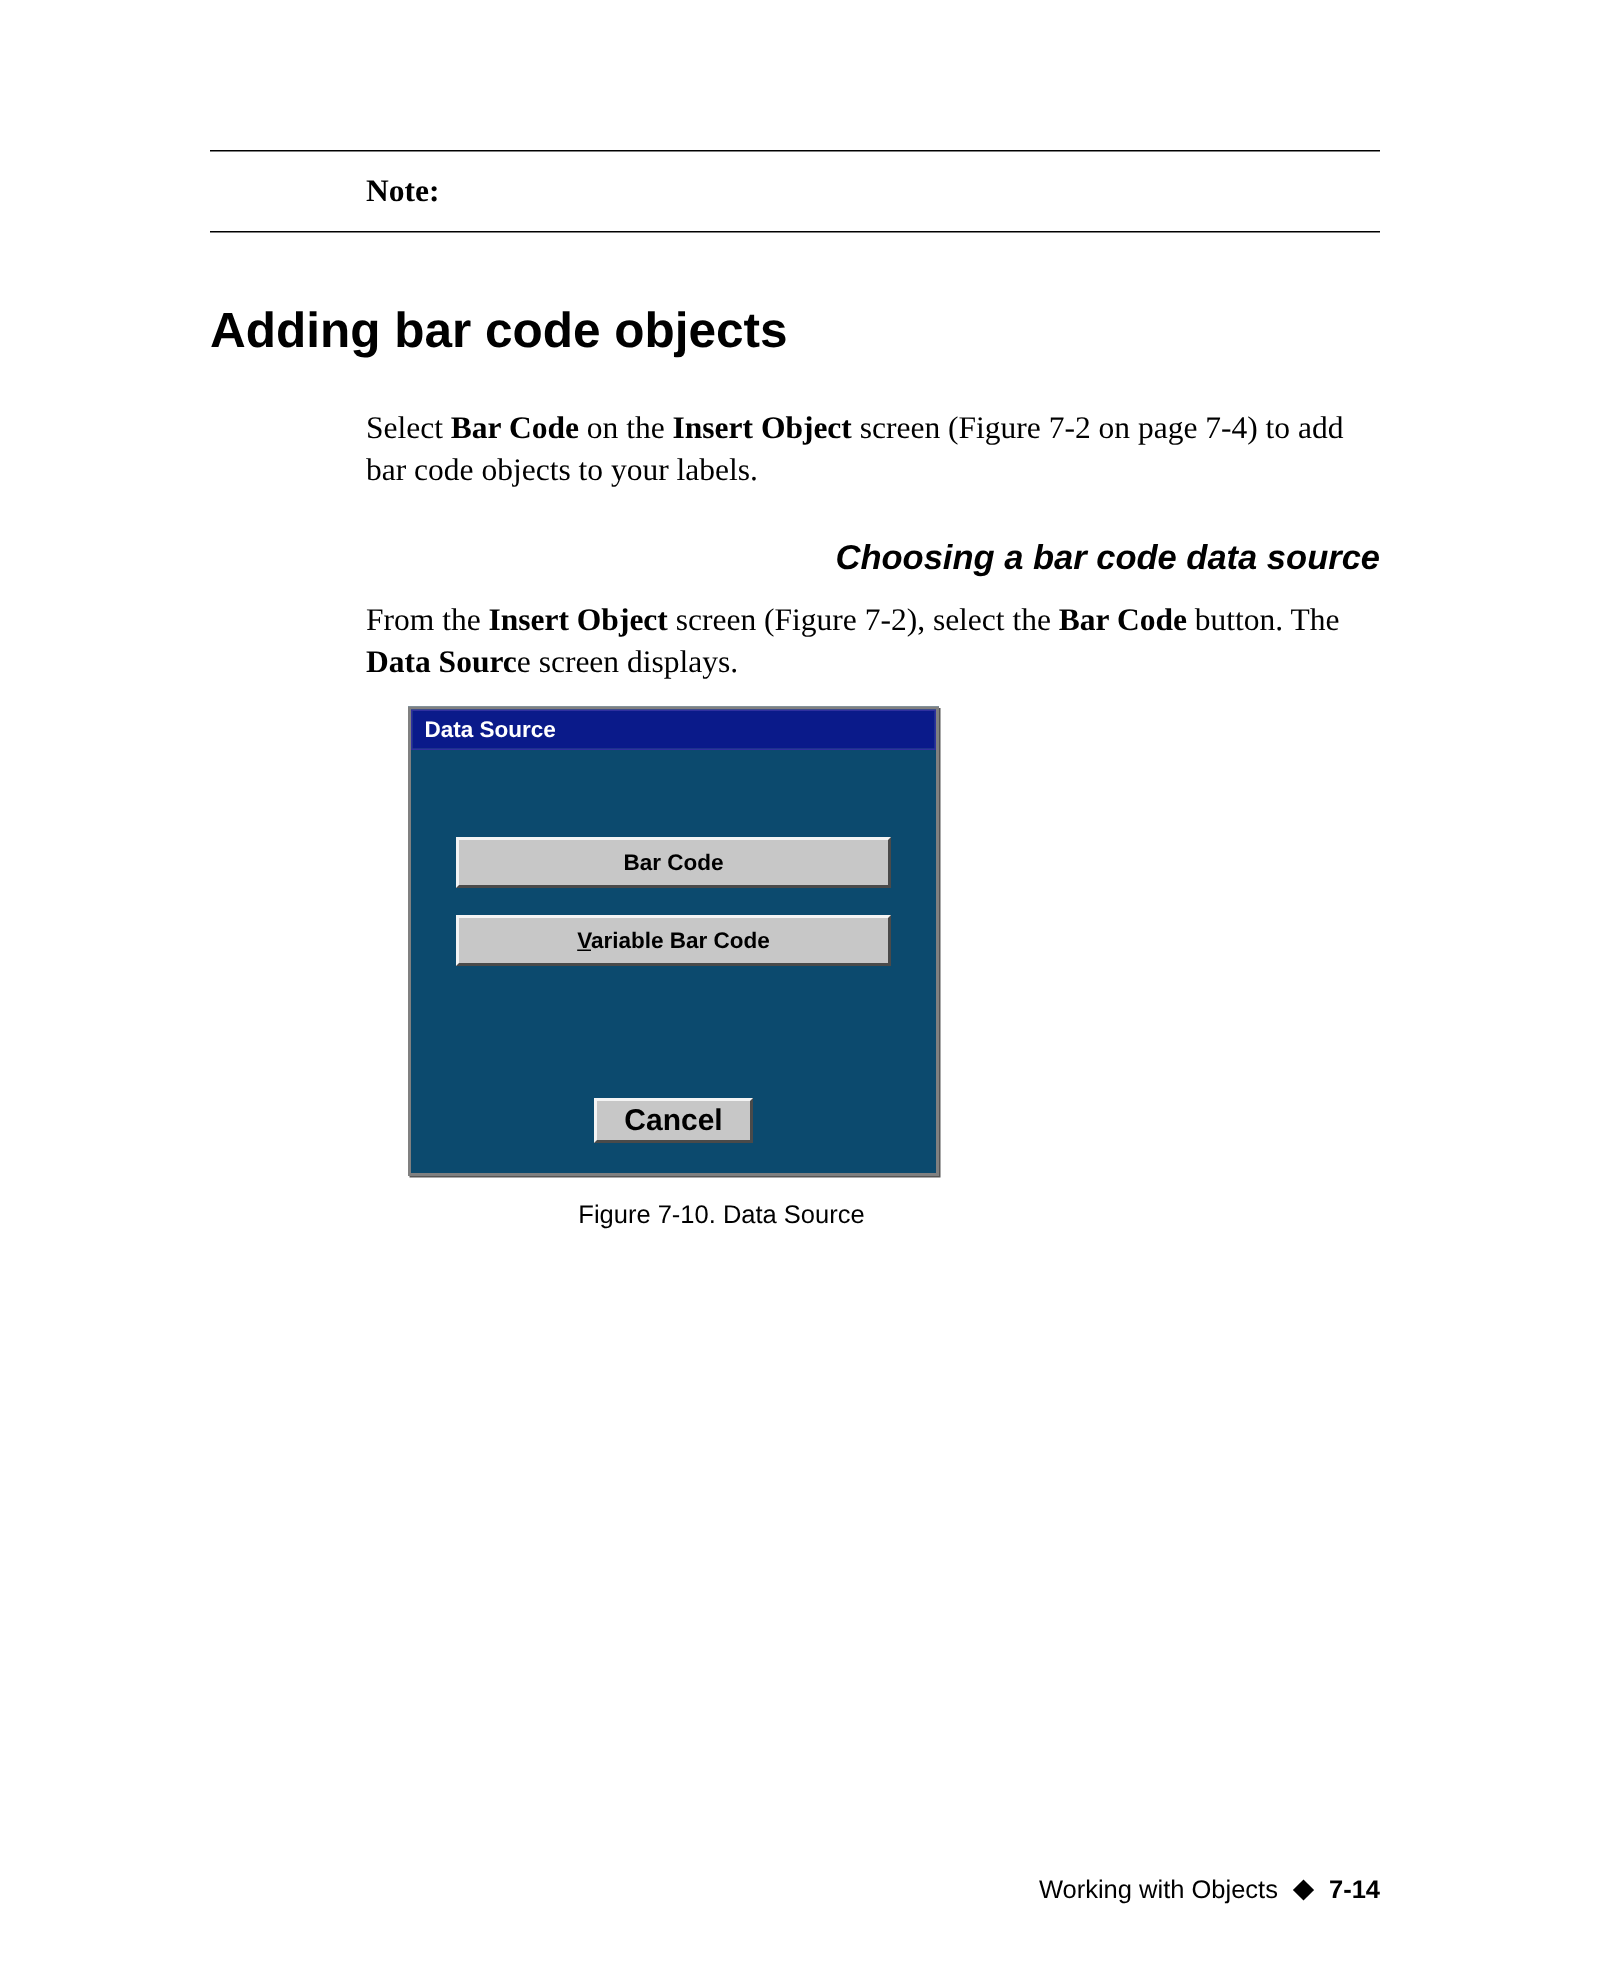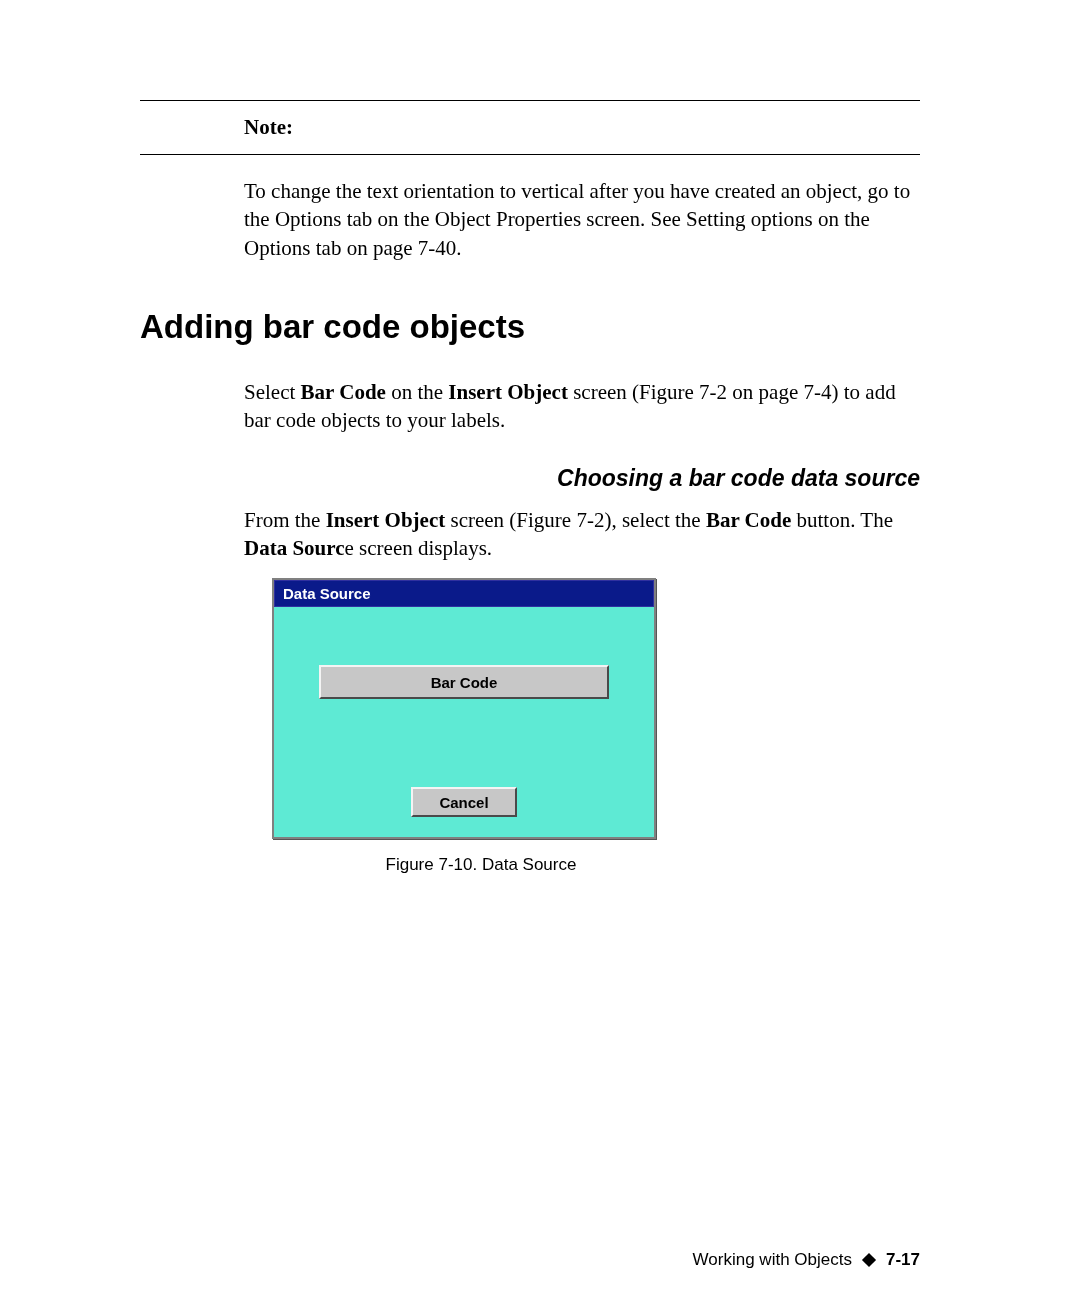--- a/index.html
+++ b/index.html
@@ -42,23 +42,23 @@
     margin-top: 30px;
     margin-bottom: 14px;
     text-align: right;
   }
   .bold { font-weight: bold; }
   .figure-wrap {
     margin-left: 132px;
     margin-top: 6px;
   }
   .dialog {
-    width: 384px;
+    width: 354px;
     border: 2px solid #808080;
-    background: #5eead4;
+    background: #0c4a6e;
     box-shadow: 1px 1px 0 #555;
     filter: blur(0.15px);
   }
   .dialog-title {
     background: #0a1a8a;
     background: linear-gradient(#0a1a8a,#0a1a8a);
     color: #ffffff;
     font-family: Arial, Helvetica, sans-serif;
     font-weight: bold;
     font-size: 15px;
@@ -95,21 +95,21 @@
   .cancel-btn {
     width: 106px;
     height: 30px;
     background: #c7c7c7;
     border-top: 2px solid #f4f4f4;
     border-left: 2px solid #f4f4f4;
     border-right: 2px solid #4a4a4a;
     border-bottom: 2px solid #4a4a4a;
     font-family: Arial, Helvetica, sans-serif;
     font-weight: bold;
-    font-size: 15px;
+    font-size: 20px;
     display: flex;
     align-items: center;
     justify-content: center;
     color: #000;
   }
   .figure-caption-wrap{
     text-align:center;
     width:418px;
     margin-top:16px;
     font-family: Arial, Helvetica, sans-serif;
@@ -143,48 +143,50 @@
     <div style="display:flex;font-family:Liberation Serif, serif;">
       <div style="flex:0 0 104px;"></div>
       <div style="flex:0 0 76px; font-size:21px;">
         <span class="bold">Note:</span>
       </div>
       <div style="flex:1; font-size:21px; line-height:1.35;">
       </div>
     </div>
   </div>
 
-  <p class="para">To change the text orientation to vertical after you have created an object, go to the Options tab on the Object Properties screen. See Setting options on the Options tab on page 7-40.</p>
 
   <h1 class="section">Adding bar code objects</h1>
 
   <p class="para">
     <span>Select </span><span class="bold">Bar Code</span><span> on the </span><span class="bold">Insert Object</span><span> screen (Figure 7-2 on page 7-4) to add bar code objects to your labels.</span>
   </p>
 
 
   <h2 class="subsection">Choosing a bar code data source</h2>
 
   <p class="para">
     <span>From the </span><span class="bold">Insert Object</span><span> screen (Figure 7-2), select the </span><span class="bold">Bar Code</span><span> button. The </span><span class="bold">Data Sourc</span><span>e screen displays.</span>
   </p>
 
   <div class="figure-wrap">
     <div class="dialog">
       <div class="dialog-title">Data Source</div>
       <div class="dialog-body">
         <div class="win-btn underline-first">Bar Code</div>
+        <div class="win-btn btn-variable">
+          <span><span class="u">V</span><span>ariable Bar Code</span></span>
+        </div>
         <div class="spacer"></div>
         <div class="cancel-btn">Cancel</div>
       </div>
     </div>
     <div class="figure-caption-wrap">
       <span>Figure 7-10. Data Source</span>
     </div>
   </div>
 
 </div>
 
 <div class="footer">
   <span>Working with Objects</span>
   <span class="diamond"></span>
-  <span class="pg">7-17</span>
+  <span class="pg">7-14</span>
 </div>
 
 </body></html>

